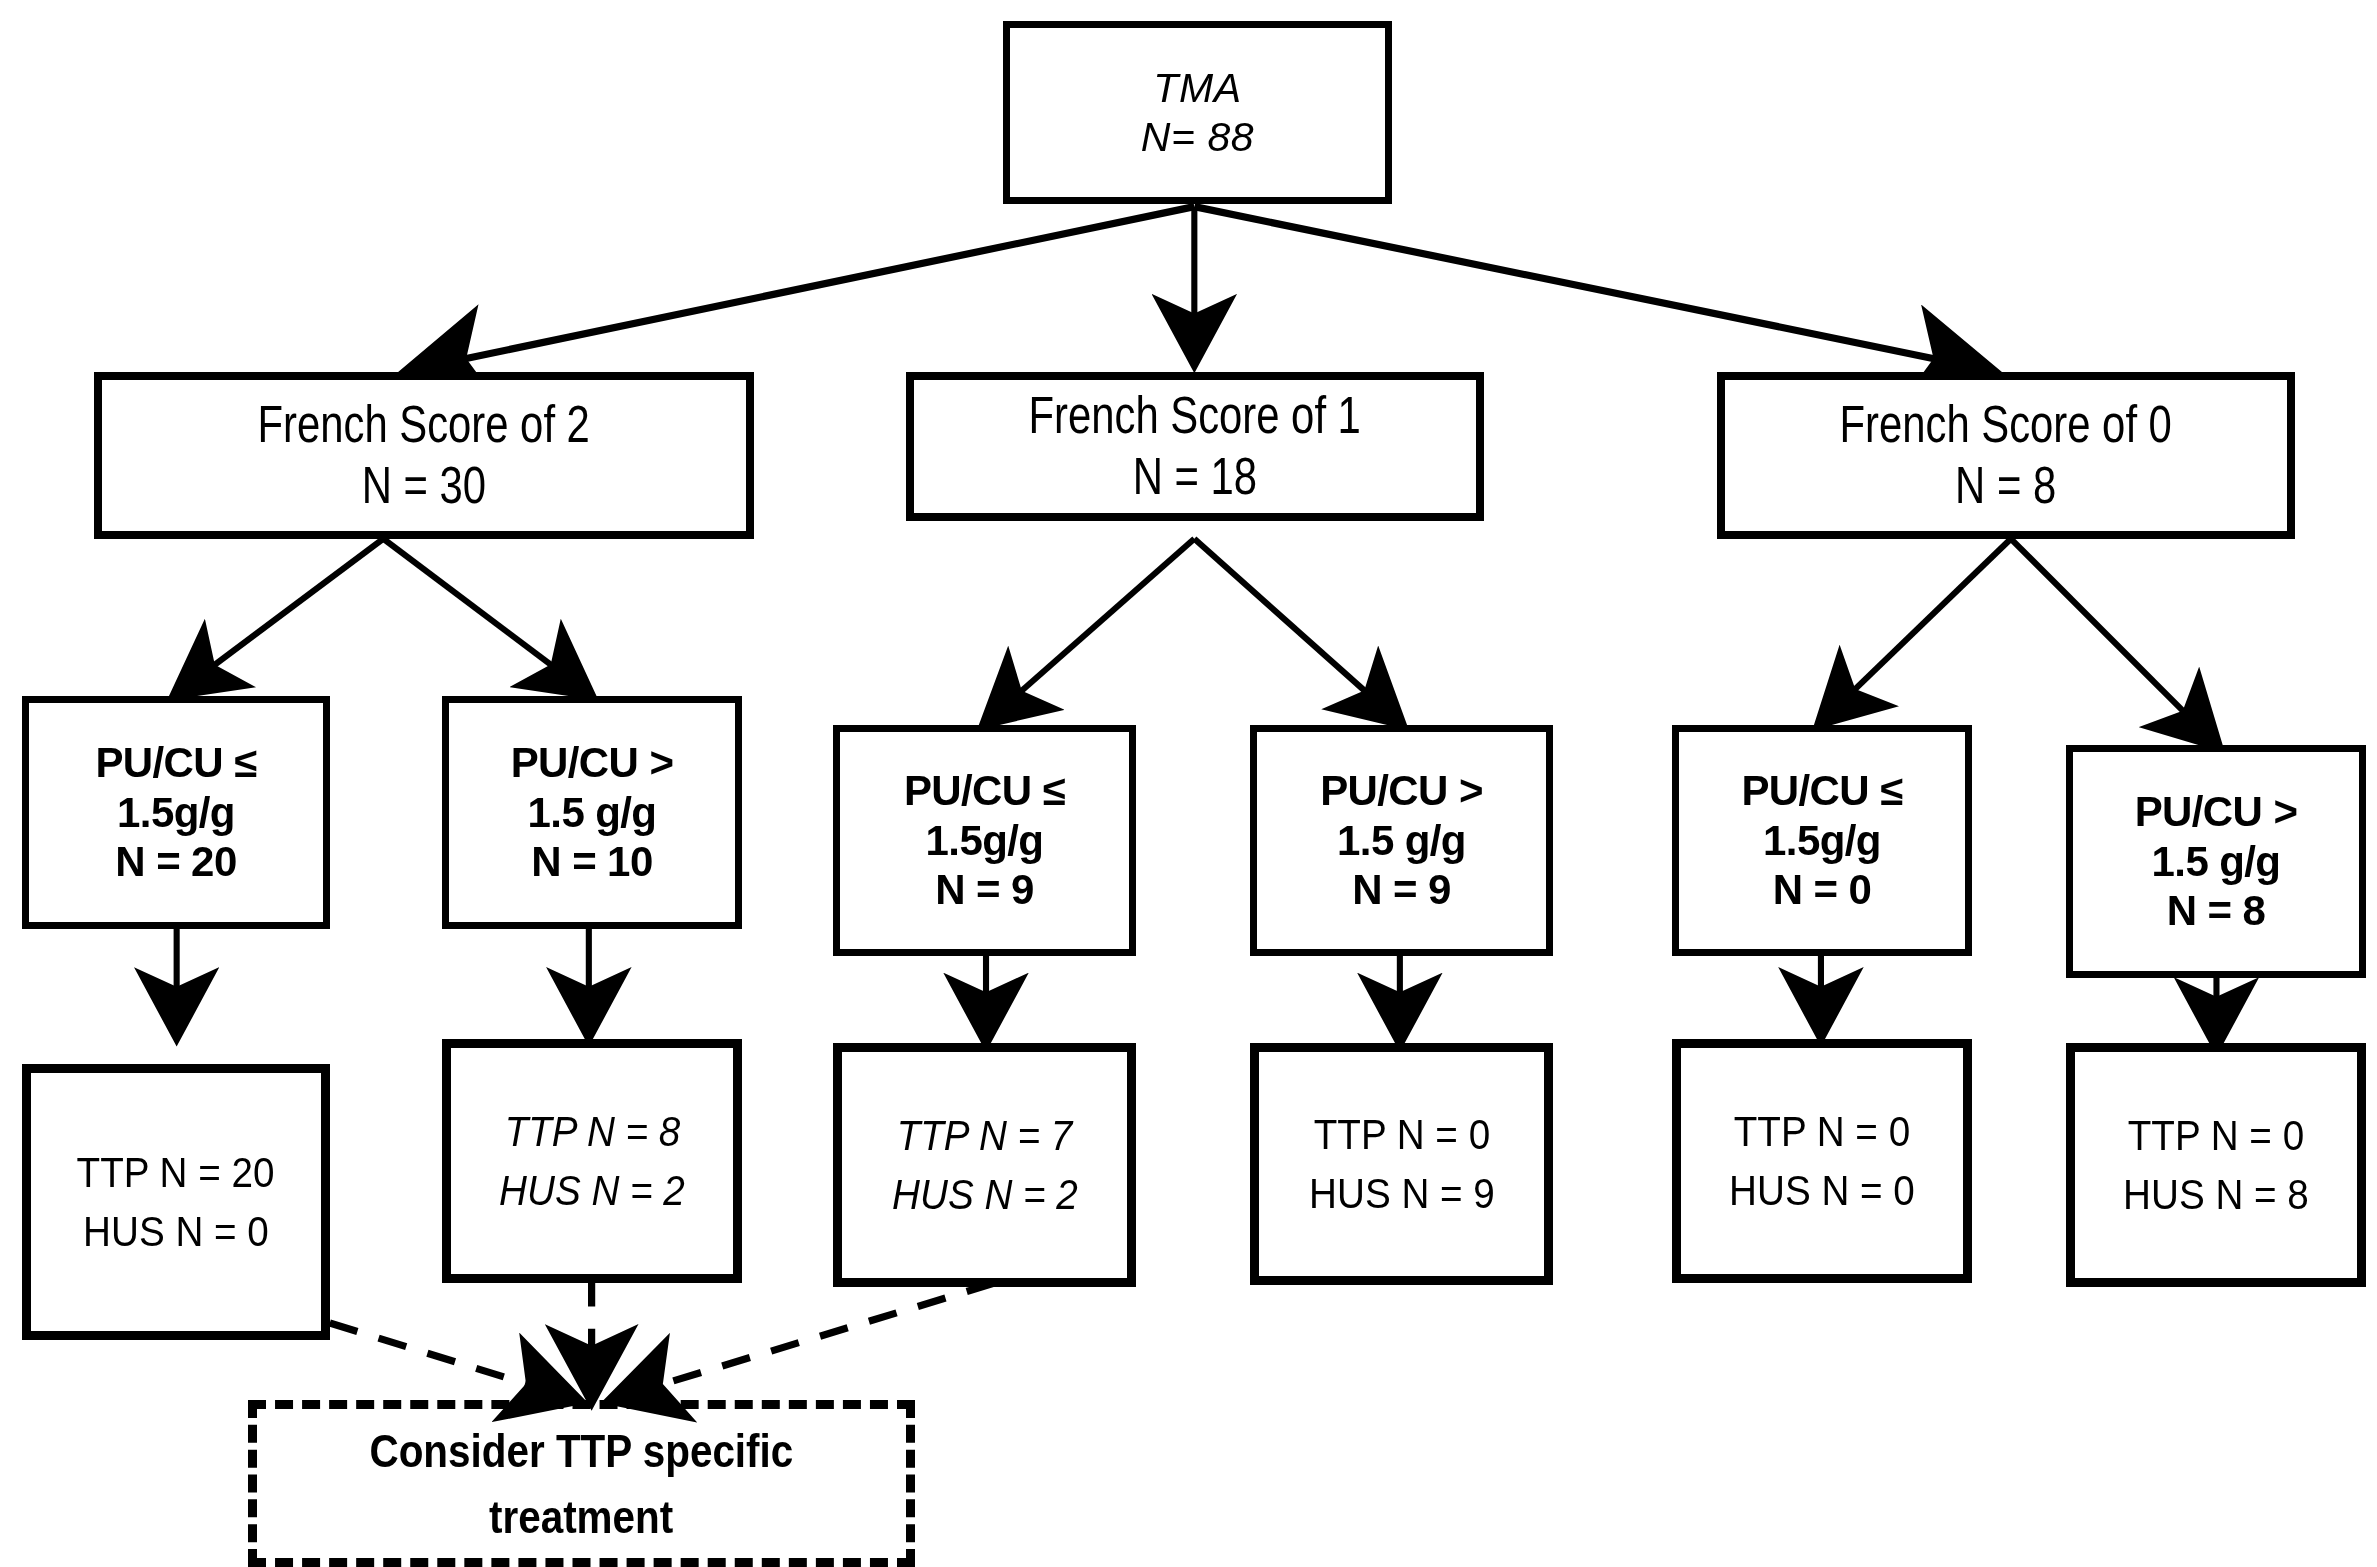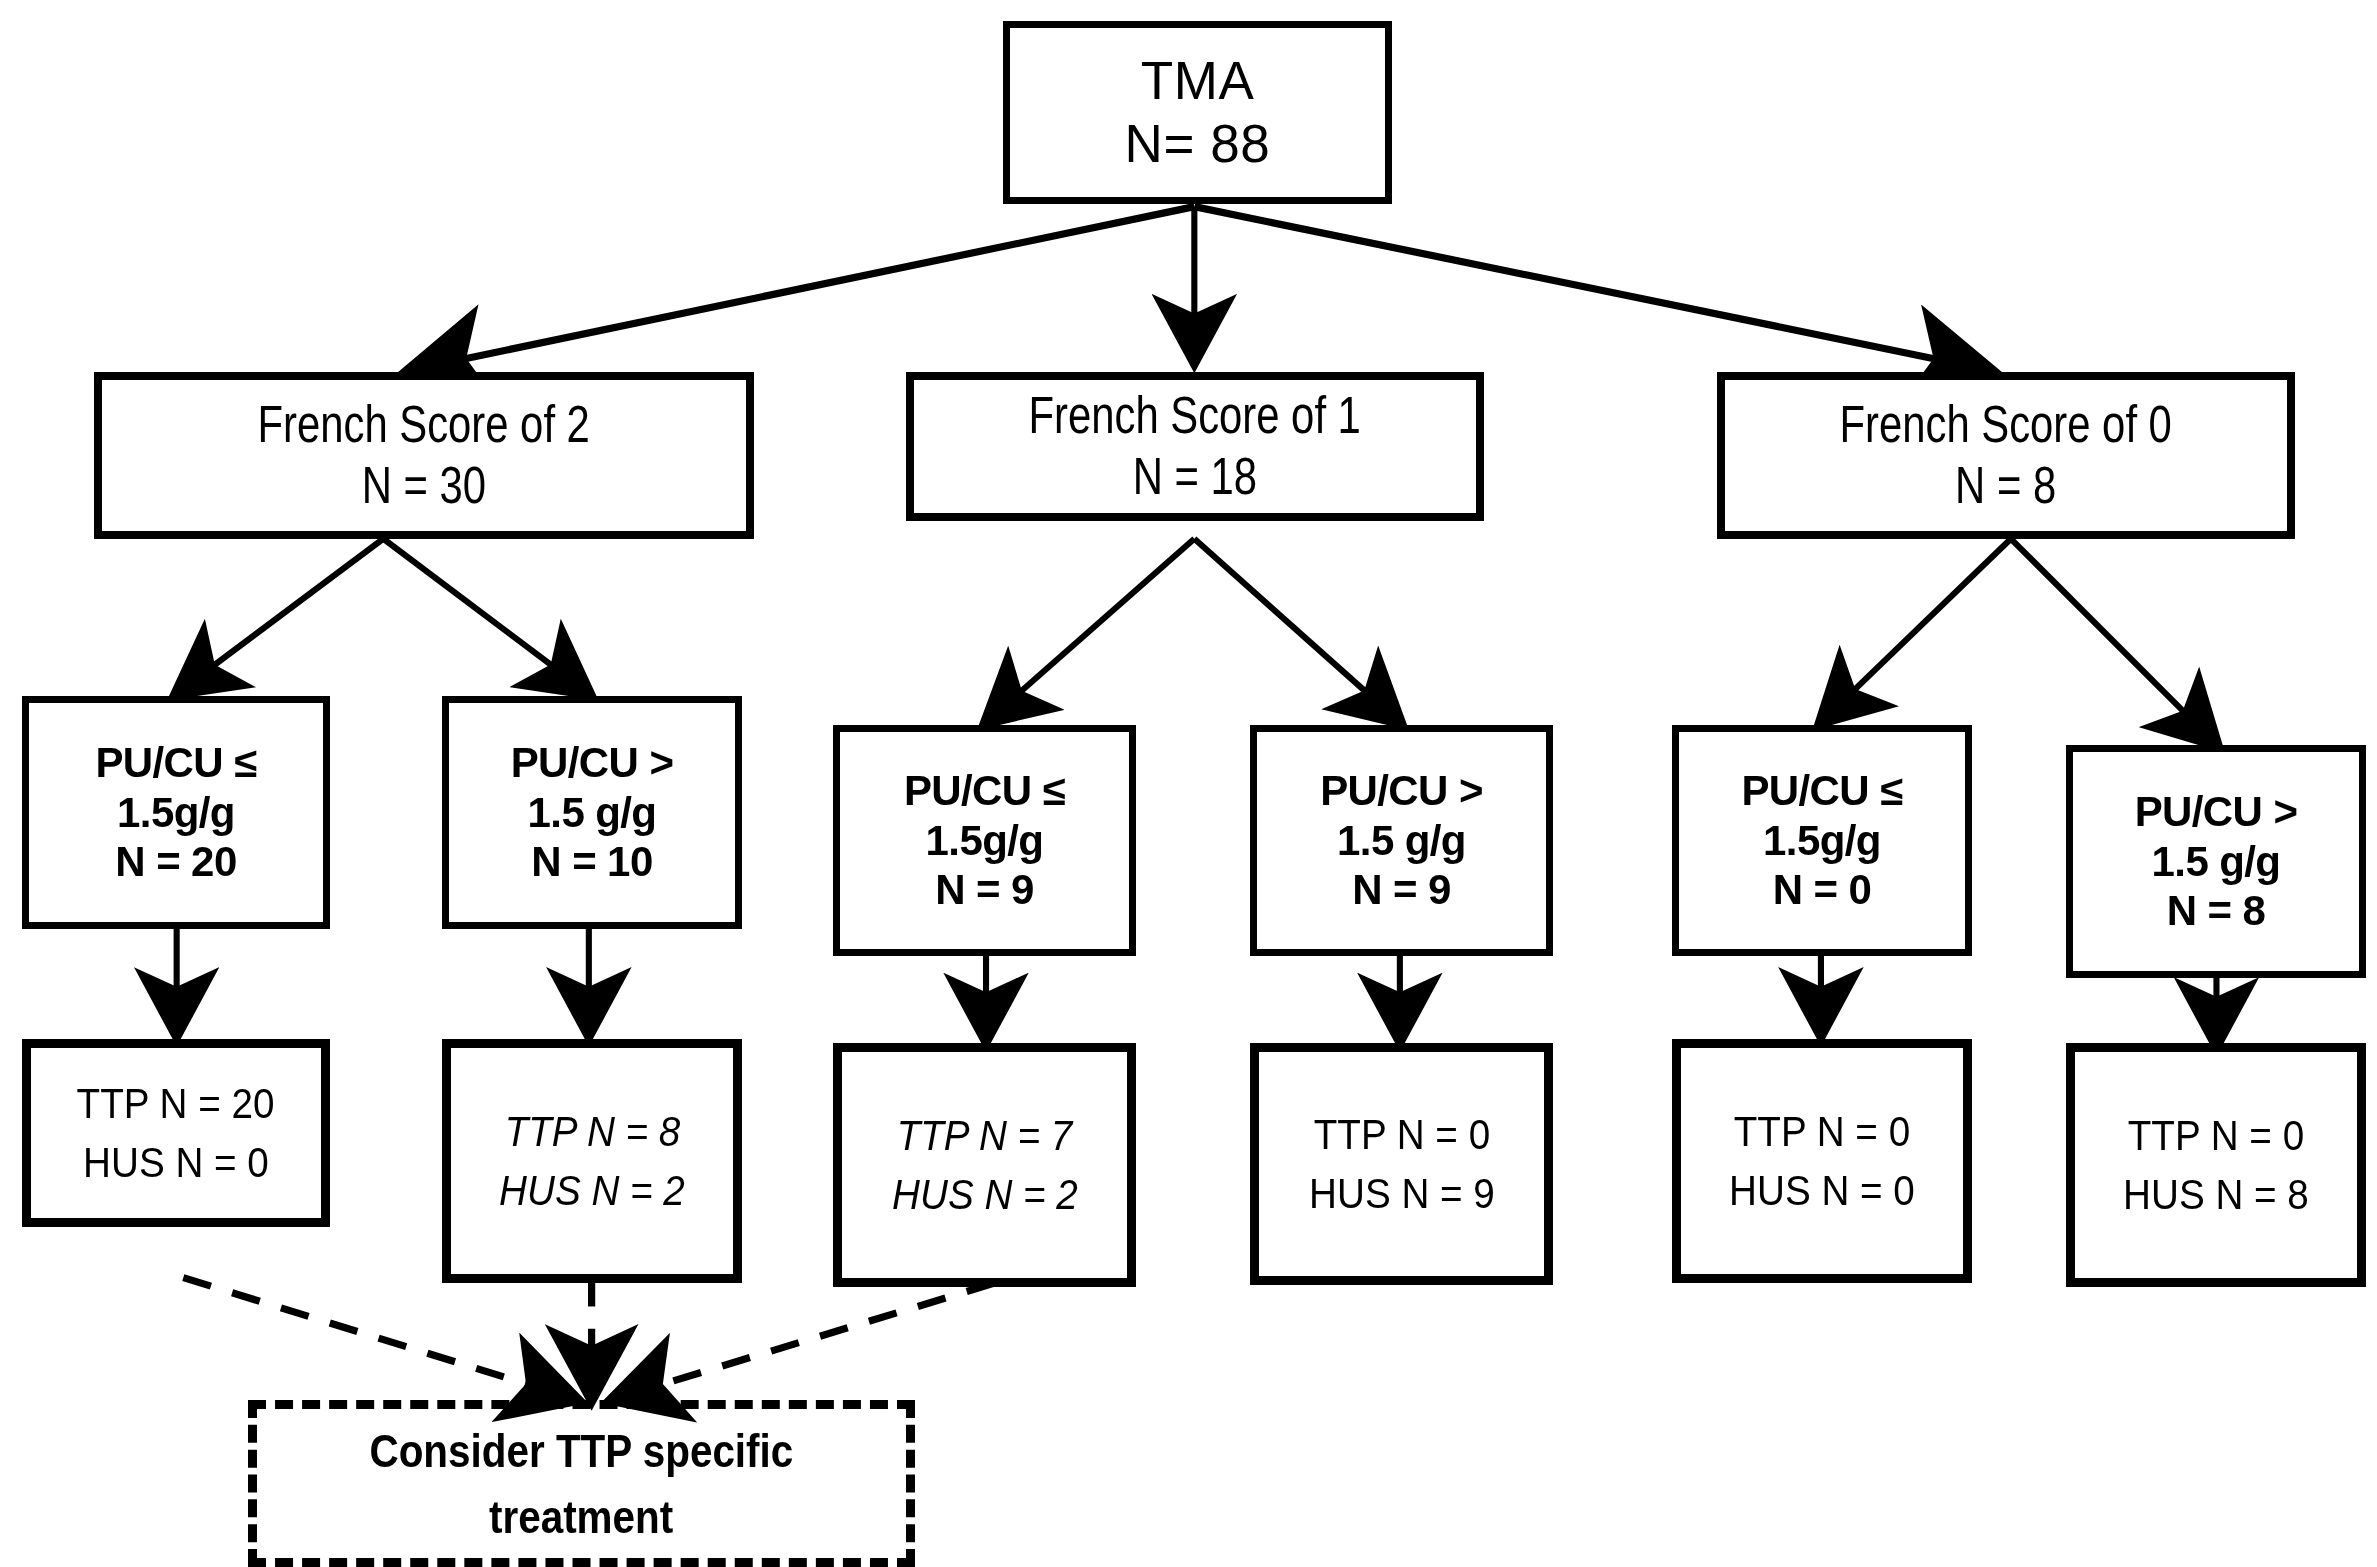--- a/index.html
+++ b/index.html
@@ -57,22 +57,23 @@
   .line {
     display: block;
     white-space: nowrap;
     line-height: 1.18;
   }
 
   
   .node.root .line {
     font-family: "Liberation Sans", sans-serif;
     font-weight: 400;
-    font-size: 53px;
+    font-size: 41px;
     letter-spacing: 0.6px;
+    font-style: italic;
   }
   
   .node.score .line {
     font-family: "Liberation Sans", sans-serif;
     font-weight: 400;
     font-size: 51px;
     transform: scaleX(0.82);
     transform-origin: center;
   }
   
@@ -196,21 +197,21 @@
     <span class="line">1.5g/g</span>
     <span class="line">N = 0</span>
   </div>
 
   <div class="node ratio" style="left:2066px; top:745px; width:300px; height:233px;">
     <span class="line">PU/CU &gt;</span>
     <span class="line">1.5 g/g</span>
     <span class="line">N = 8</span>
   </div>
 
-  <div class="node outcome" style="left:22px; top:1039px; width:308px; height:188px;">
+  <div class="node outcome" style="left:22px; top:1064px; width:308px; height:276px;">
     <span class="line">TTP N = 20</span>
     <span class="line">HUS N = 0</span>
   </div>
 
   <div class="node outcome" style="left:442px; top:1039px; width:300px; height:244px;font-style:italic;">
     <span class="line">TTP N = 8</span>
     <span class="line">HUS N = 2</span>
   </div>
 
   <div class="node outcome" style="left:833px; top:1043px; width:303px; height:244px;font-style:italic;">

